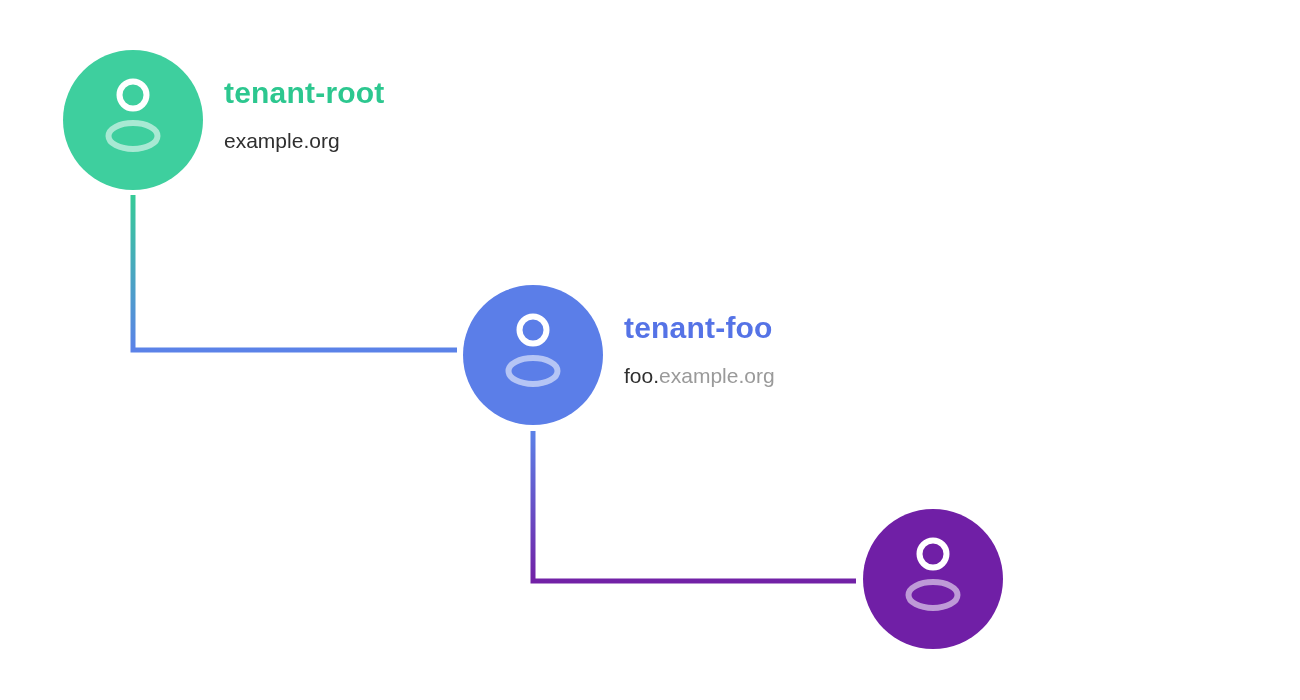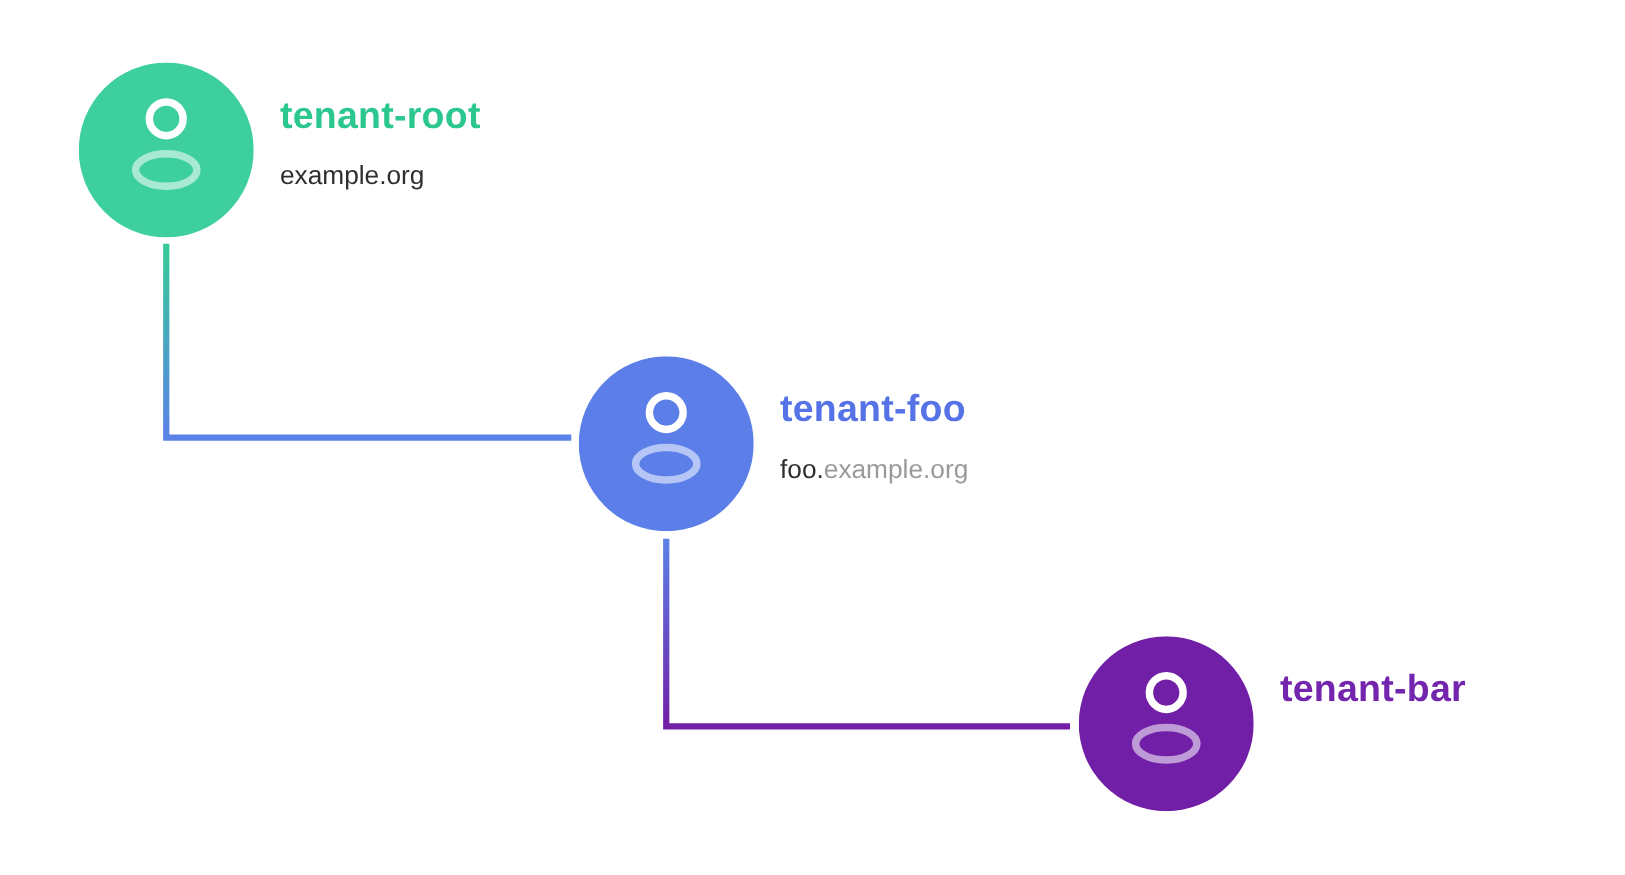--- a/index.html
+++ b/index.html
@@ -103,17 +103,16 @@
     </div>
   </div>
 
   <div class="node node-bar">
     <svg class="avatar" viewBox="0 0 140 140" xmlns="http://www.w3.org/2000/svg">
       <circle cx="70" cy="70" r="70" fill="#701fa6"></circle>
       <circle cx="70" cy="45" r="13.5" fill="none" stroke="#ffffff" stroke-width="6"></circle>
       <ellipse cx="70" cy="86" rx="24.5" ry="13" fill="none" stroke="rgba(255,255,255,0.55)" stroke-width="6"></ellipse>
     </svg>
     <div class="labels">
-      <div class="node-title" style="color: rgb(115, 38, 173);">tenant-bar</div>
     </div>
   </div>
 
 </div>
 
 </body></html>

